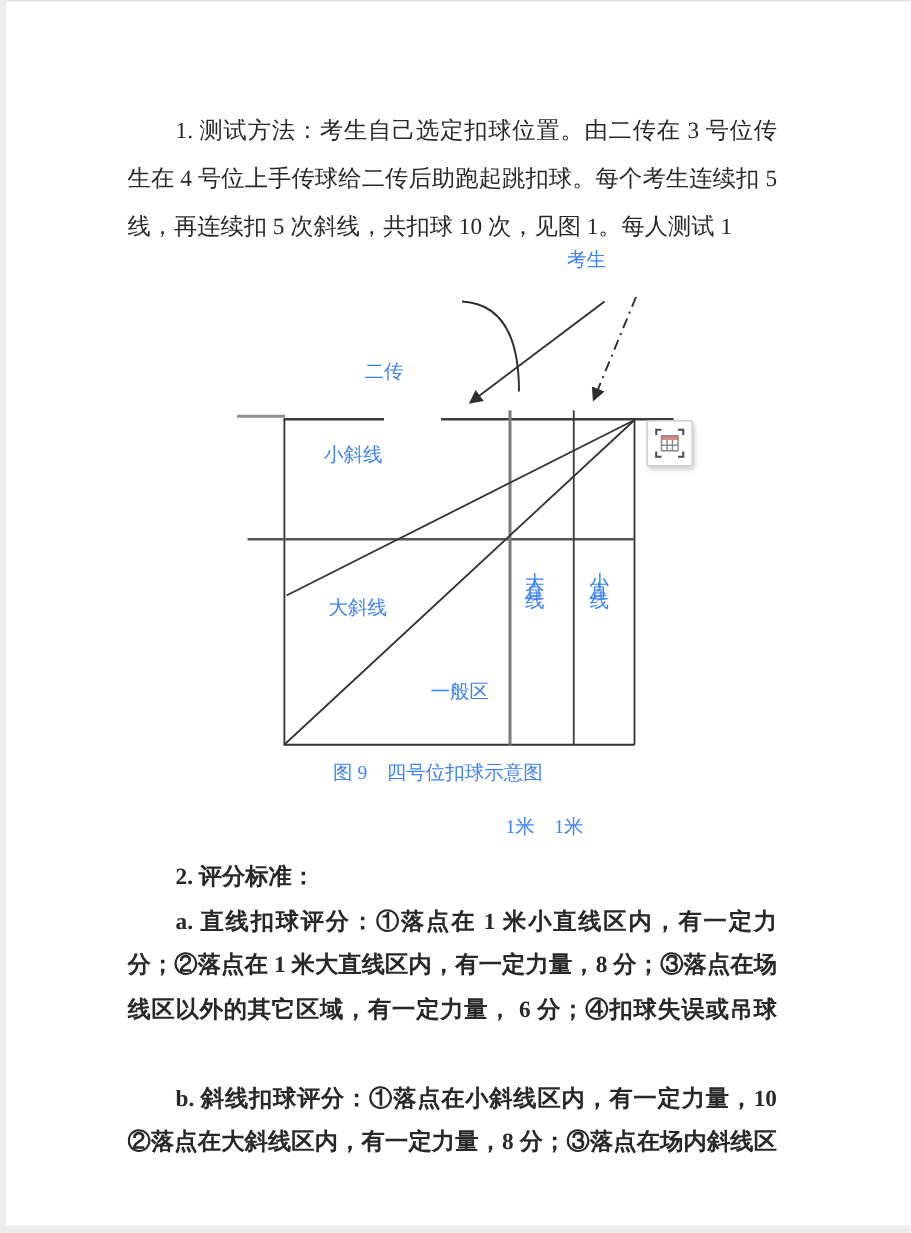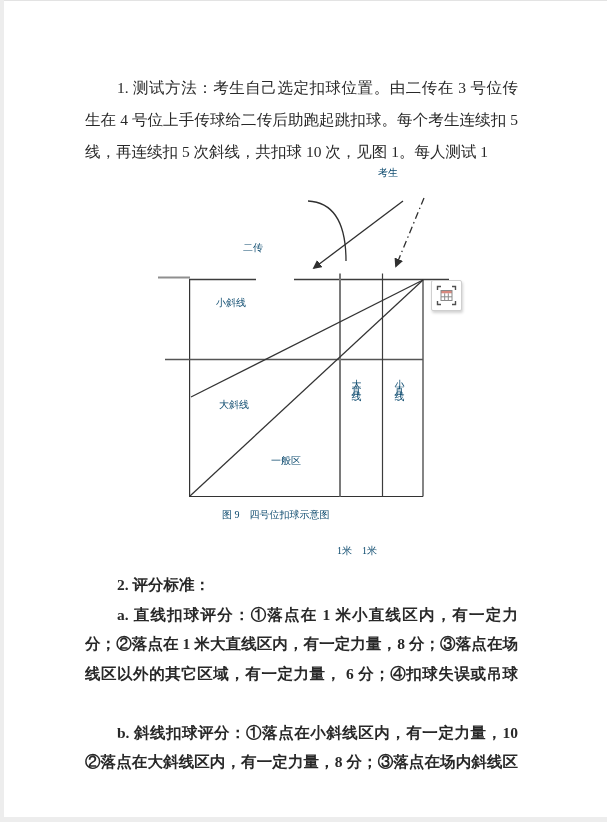--- a/index.html
+++ b/index.html
@@ -16,21 +16,21 @@
   .line{
     text-align:justify;overflow:hidden;white-space:normal;
     text-justify:inter-character;font-kerning:none;
   }
   .jl{text-align-last:justify;}
   .natural{text-align:left;text-align-last:left;}
   .indent{padding-left:32px;box-sizing:border-box;}
   .p1 .line{height:32px;line-height:32px;}
   .sec .line{height:29.5px;line-height:29.5px;font-weight:bold;}
 
-  .dlabel{position:absolute;font-size:10px;color:#0c4a6e;white-space:pre;line-height:14px;font-family:Liberation Serif, serif;}
+  .dlabel{position:absolute;font-size:13px;color:#3b82f6;white-space:pre;line-height:14px;font-family:Liberation Serif, serif;}
   .vlabel{
     writing-mode:vertical-rl;text-orientation:upright;
     letter-spacing:6px;line-height:14px;
   }
   .diagram-svg{position:absolute;left:80px;top:160px;}
 
   .table-handle{
     position:absolute;left:431px;top:280px;width:31px;height:31px;
     background:#ffffff;border:1px solid #cfcfcf;border-radius:2px;
     box-shadow:1px 2px 3px rgba(0,0,0,0.18);box-sizing:border-box;
@@ -76,21 +76,21 @@
     <line x1="382.5" y1="273.5" x2="382.5" y2="496.5" stroke="#3c3c3c" stroke-width="1.2"></line>
 
     <line x1="423" y1="280" x2="191" y2="397" stroke="#333333" stroke-width="1.2"></line>
     <line x1="423" y1="280" x2="190" y2="496" stroke="#333333" stroke-width="1.2"></line>
   </svg>
 
   <div class="dlabel" style="left:378px;top:166px">考生</div>
   <div class="dlabel" style="left:243px;top:241px">二传</div>
   <div class="dlabel" style="left:216px;top:296px">小斜线</div>
   <div class="dlabel" style="left:219px;top:398px">大斜线</div>
-  <div class="dlabel" style="left:271px;top:454px">一般区</div>
+  <div class="dlabel" style="left:287px;top:454px">一般区</div>
   <div class="dlabel vlabel" style="left:349px;top:371px">大直线</div>
   <div class="dlabel vlabel" style="left:392px;top:371px">小直线</div>
   <div class="dlabel" style="left:222px;top:508px">图 9　四号位扣球示意图</div>
   <div class="dlabel" style="left:337px;top:544px">1米　1米</div>
 
   <div class="table-handle">
     <svg width="21" height="21" viewBox="0 0 21 21">
       <g stroke="#4f4f4f" stroke-width="1.4" fill="none">
         <path d="M1.5,5 V1.5 H5"></path>
         <path d="M16,1.5 H19.5 V5"></path>

